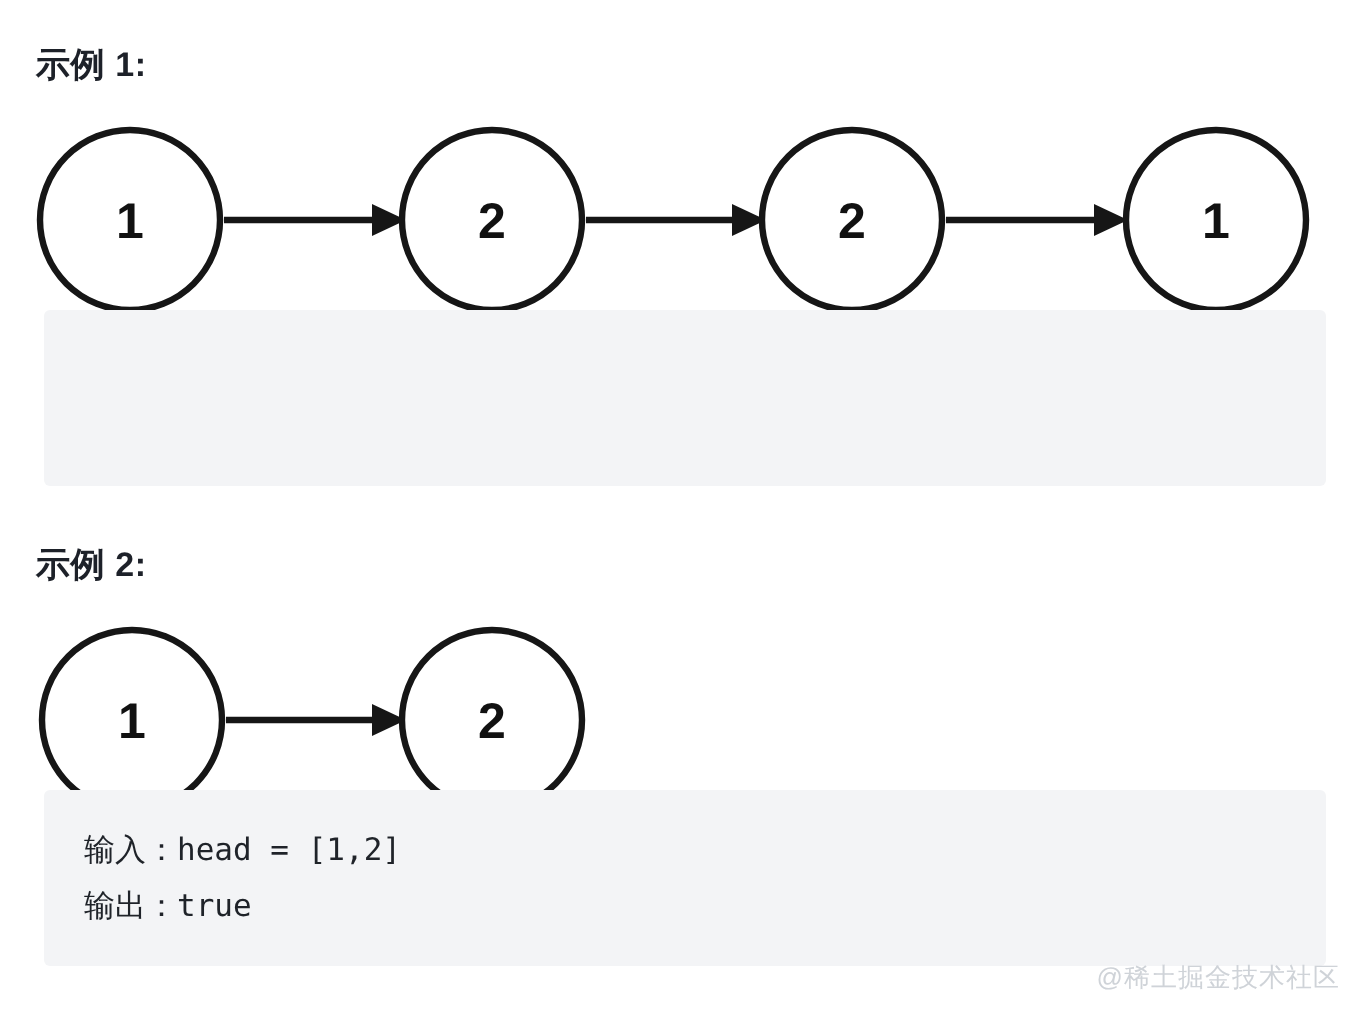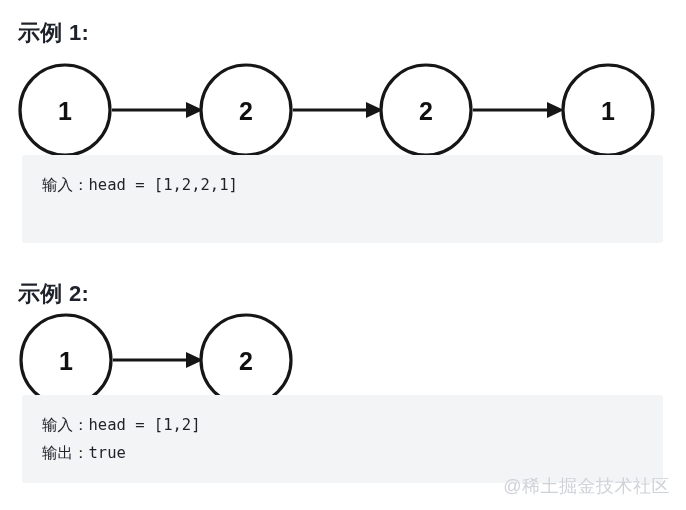--- a/index.html
+++ b/index.html
@@ -19,29 +19,29 @@
   .page {
     position: relative;
     width: 686px;
     height: 510px;
   }
 
   
   .example-heading {
     position: absolute;
     left: 18px;
-    font-size: 22px;
+    font-size: 17px;
     font-weight: bold;
     color: #1d2129;
     letter-spacing: 0.3px;
     line-height: 22px;
     white-space: nowrap;
   }
   .example-heading.h1 { top: 22px; }
-  .example-heading.h2 { top: 283px; }
+  .example-heading.h2 { top: 272px; }
 
   
   .diagram {
     position: absolute;
     left: 0;
     pointer-events: none;
   }
   .diagram.d1 { top: 50px; }
   .diagram.d2 { top: 300px; }
 
@@ -85,21 +85,21 @@
     line-height: 28px;
     color: #1f2329;
     white-space: pre;
   }
 
   
   .watermark {
     position: absolute;
     right: 16px;
     bottom: 12px;
-    font-size: 18px;
+    font-size: 13px;
     color: #cfd3d8;
     letter-spacing: 0.5px;
     white-space: nowrap;
   }
 </style>
 </head>
 <body>
 
 <div class="page">
 
@@ -132,21 +132,20 @@
       <circle class="node-circle" cx="426" cy="60" r="45"></circle>
       <text class="node-label" x="426" y="61">2</text>
     </g>
     <g>
       <circle class="node-circle" cx="608" cy="60" r="45"></circle>
       <text class="node-label" x="608" y="61">1</text>
     </g>
   </svg>
 
   <div class="io-block b1">
-    <div class="io-line">输入：head = [1,2,2,1]</div>
   </div>
 
   <div class="example-heading h2">示例 2:</div>
 
   <svg class="diagram d2" width="686" height="120" viewBox="0 0 686 120">
     <g>
       <line class="arrow-line" x1="113" y1="60" x2="188" y2="60"></line>
       <polygon class="arrow-head" points="186,52 203,60 186,68"></polygon>
     </g>
 

